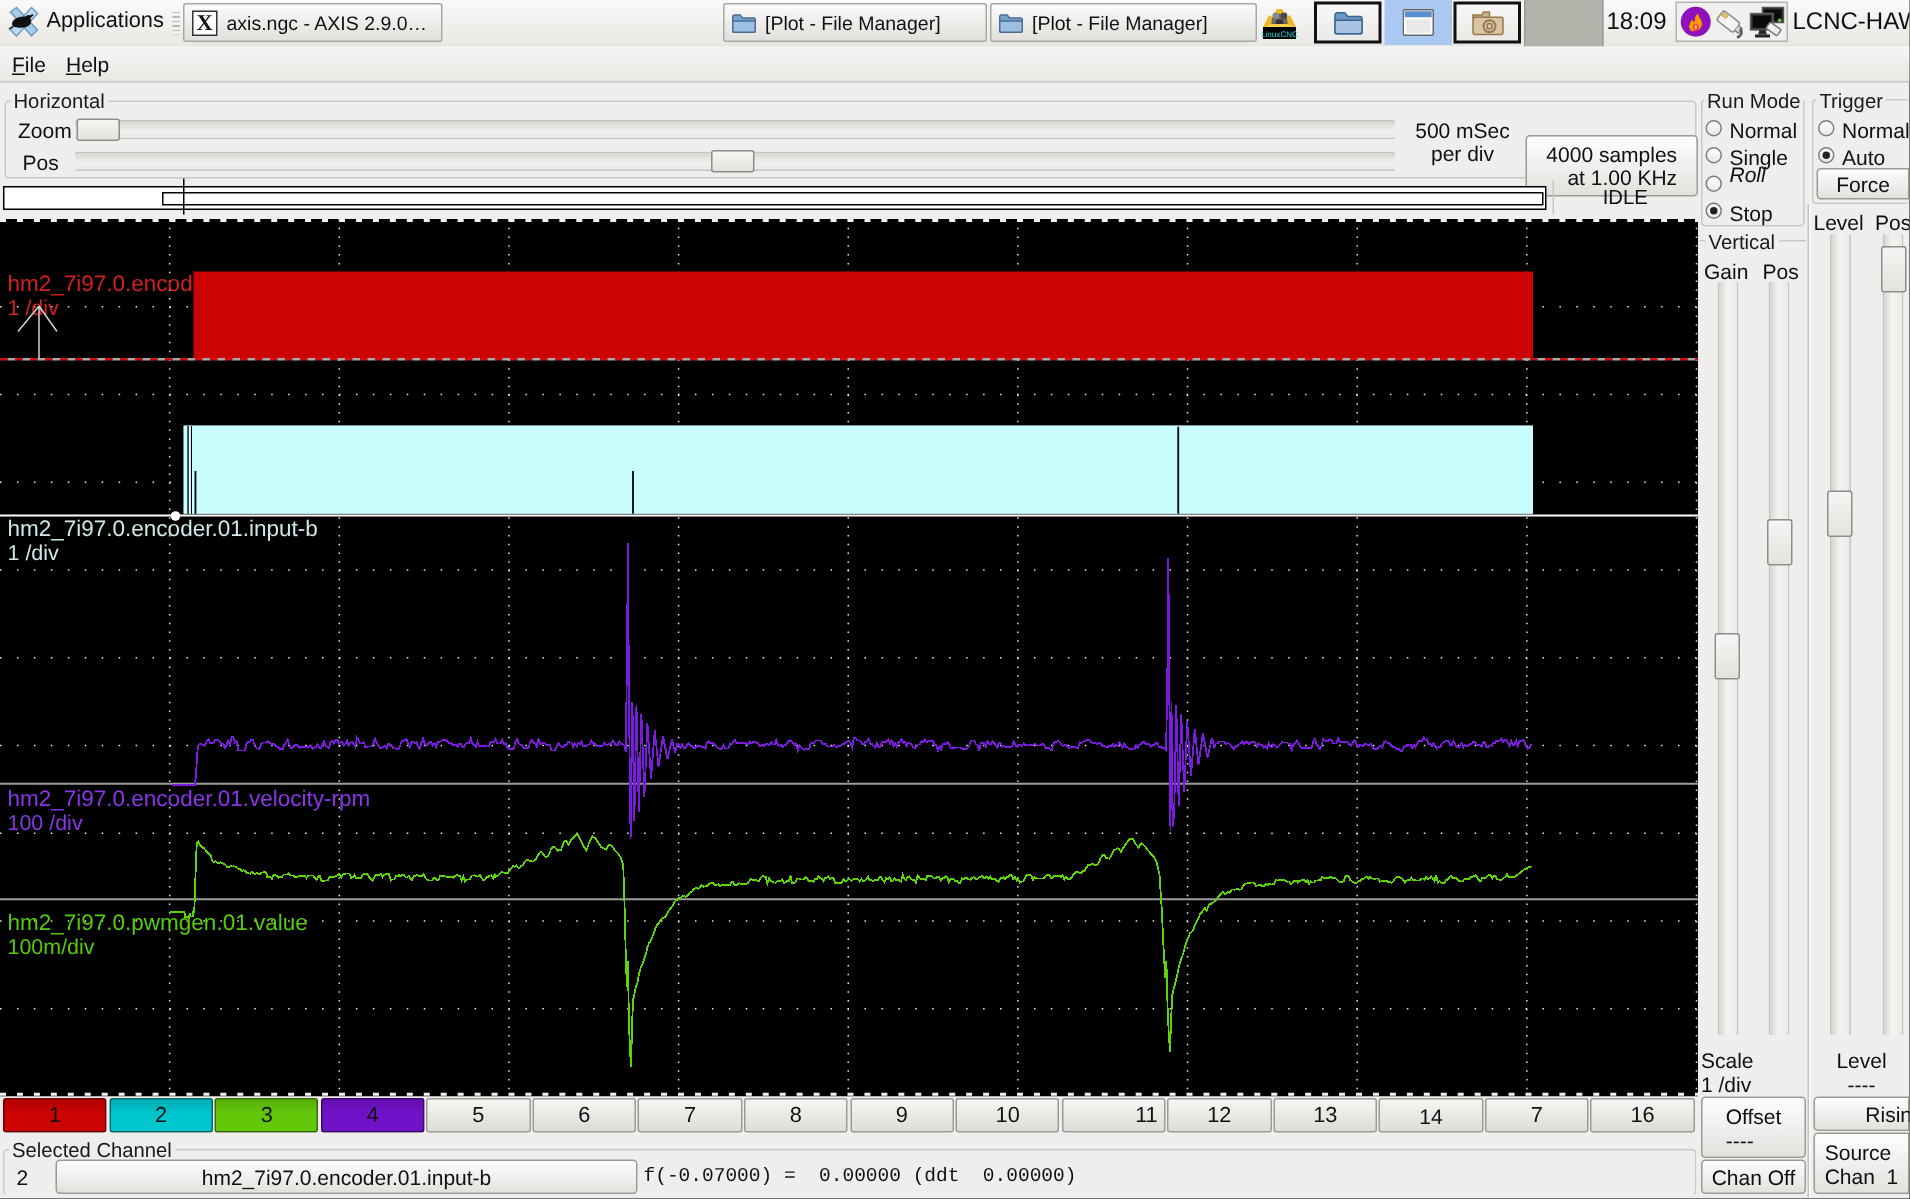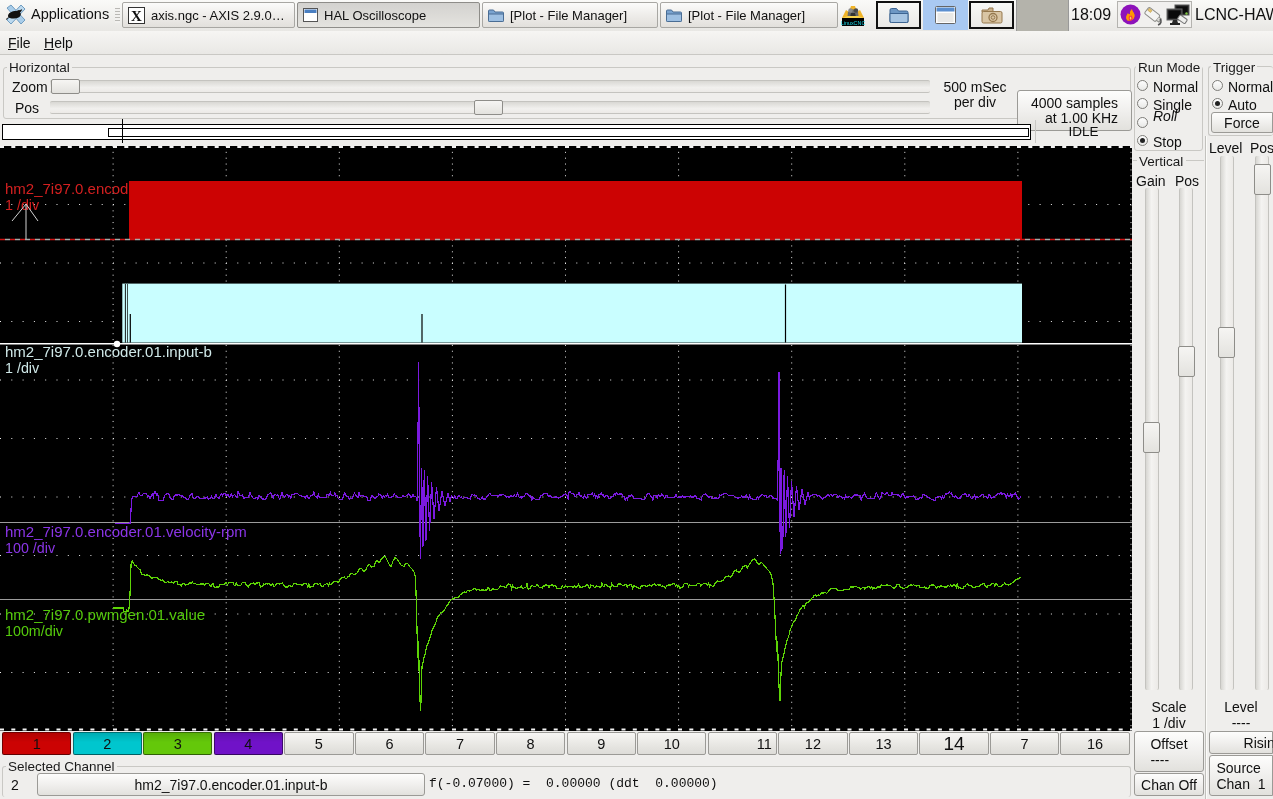--- a/index.html
+++ b/index.html
@@ -40,27 +40,20 @@
   </svg>
   <span class="abs" style="left:31px;top:6px;font-size:14.5px;">Applications</span>
 
   <div class="abs" style="left:115px;top:8px;width:5px;height:15px;
     background:repeating-linear-gradient(#b9b8b4 0 1px, #f2f1ef 1px 3px);"></div>
 
   <div class="tbbtn" style="left:122px;width:173px;">
     <span style="display:inline-block;width:17px;height:17px;border:1px solid #333;background:#fff;
       font-family:'Liberation Serif',serif;font-weight:bold;font-size:15px;line-height:16px;text-align:center;">X</span>
     <span style="margin-left:6px;">axis.ngc - AXIS 2.9.0…</span>
-  </div>
-  <div class="tbbtn" style="left:297px;width:183px;background:linear-gradient(#d3d2cf,#e4e3df);border-color:#8e8d89;">
-    <svg width="15" height="14" viewBox="0 0 15 14">
-        <rect x="0.5" y="0.5" width="14" height="13" fill="#fff" stroke="#555"></rect>
-        <rect x="1.5" y="1.5" width="12" height="3.5" fill="#4a7fc1"></rect>
-      </svg>
-    <span style="margin-left:6px;">HAL Oscilloscope</span>
   </div>
   <div class="tbbtn" style="left:482px;width:176px;">
     <svg width="16" height="13" viewBox="0 0 16 13">
         <path d="M0.5 2 a1 1 0 0 1 1-1 h4 l1.5 2 h7.5 a1 1 0 0 1 1 1 v7.5 a1 1 0 0 1 -1 1 h-13 a1 1 0 0 1 -1-1 z" fill="#7aa3cf" stroke="#4a6d94"></path>
         <path d="M0.5 5 h15 v6.5 a1 1 0 0 1 -1 1 h-13 a1 1 0 0 1 -1 -1 z" fill="#9dbfe2" stroke="#4a6d94"></path>
       </svg>
     <span style="margin-left:6px;">[Plot - File Manager]</span>
   </div>
   <div class="tbbtn" style="left:660px;width:178px;">
     <svg width="16" height="13" viewBox="0 0 16 13">
@@ -217,21 +210,21 @@
 <div class="abs" style="left:213.7px;top:732px;width:69.4px;height:23px;display:flex;align-items:center;justify-content:center;font-size:14.5px;border-radius:2px;background:linear-gradient(rgba(0,0,0,0.13), rgba(0,0,0,0) 45%), #7012c8;border:1px solid rgba(0,0,0,0.45);">4</div>
 <div class="abs" style="left:284.2px;top:732px;width:69.4px;height:23px;display:flex;align-items:center;justify-content:center;font-size:14.5px;border-radius:2px;background:linear-gradient(#f7f6f4,#e7e6e2 60%,#dddcd8);border:1px solid #9b9a96;">5</div>
 <div class="abs" style="left:354.8px;top:732px;width:69.4px;height:23px;display:flex;align-items:center;justify-content:center;font-size:14.5px;border-radius:2px;background:linear-gradient(#f7f6f4,#e7e6e2 60%,#dddcd8);border:1px solid #9b9a96;">6</div>
 <div class="abs" style="left:425.4px;top:732px;width:69.4px;height:23px;display:flex;align-items:center;justify-content:center;font-size:14.5px;border-radius:2px;background:linear-gradient(#f7f6f4,#e7e6e2 60%,#dddcd8);border:1px solid #9b9a96;">7</div>
 <div class="abs" style="left:495.9px;top:732px;width:69.4px;height:23px;display:flex;align-items:center;justify-content:center;font-size:14.5px;border-radius:2px;background:linear-gradient(#f7f6f4,#e7e6e2 60%,#dddcd8);border:1px solid #9b9a96;">8</div>
 <div class="abs" style="left:566.5px;top:732px;width:69.4px;height:23px;display:flex;align-items:center;justify-content:center;font-size:14.5px;border-radius:2px;background:linear-gradient(#f7f6f4,#e7e6e2 60%,#dddcd8);border:1px solid #9b9a96;">9</div>
 <div class="abs" style="left:637.1px;top:732px;width:69.4px;height:23px;display:flex;align-items:center;justify-content:center;font-size:14.5px;border-radius:2px;background:linear-gradient(#f7f6f4,#e7e6e2 60%,#dddcd8);border:1px solid #9b9a96;">10</div>
 <div class="abs" style="left:707.6px;top:732px;width:69.4px;height:23px;display:flex;align-items:center;justify-content:center;font-size:14.5px;border-radius:2px;background:linear-gradient(#f7f6f4,#e7e6e2 60%,#dddcd8);border:1px solid #9b9a96;padding-left:44px;">11</div>
 <div class="abs" style="left:778.2px;top:732px;width:69.4px;height:23px;display:flex;align-items:center;justify-content:center;font-size:14.5px;border-radius:2px;background:linear-gradient(#f7f6f4,#e7e6e2 60%,#dddcd8);border:1px solid #9b9a96;">12</div>
 <div class="abs" style="left:848.8px;top:732px;width:69.4px;height:23px;display:flex;align-items:center;justify-content:center;font-size:14.5px;border-radius:2px;background:linear-gradient(#f7f6f4,#e7e6e2 60%,#dddcd8);border:1px solid #9b9a96;">13</div>
-<div class="abs" style="left:919.3px;top:732px;width:69.4px;height:23px;display:flex;align-items:center;justify-content:center;font-size:19px;border-radius:2px;background:linear-gradient(#f7f6f4,#e7e6e2 60%,#dddcd8);border:1px solid #9b9a96;">14</div>
+<div class="abs" style="left:919.3px;top:732px;width:69.4px;height:23px;display:flex;align-items:center;justify-content:center;font-size:14px;border-radius:2px;background:linear-gradient(#f7f6f4,#e7e6e2 60%,#dddcd8);border:1px solid #9b9a96;">14</div>
 <div class="abs" style="left:989.9px;top:732px;width:69.4px;height:23px;display:flex;align-items:center;justify-content:center;font-size:14.5px;border-radius:2px;background:linear-gradient(#f7f6f4,#e7e6e2 60%,#dddcd8);border:1px solid #9b9a96;">7</div>
 <div class="abs" style="left:1060.4px;top:732px;width:69.4px;height:23px;display:flex;align-items:center;justify-content:center;font-size:14.5px;border-radius:2px;background:linear-gradient(#f7f6f4,#e7e6e2 60%,#dddcd8);border:1px solid #9b9a96;">16</div>
 
 <div class="abs" style="left:2px;top:766px;width:1129px;height:31px;border:1px solid #c9c8c4;border-radius:3px;border-bottom:0;"></div>
 <span class="fslabel" style="left:6px;top:759px;">Selected Channel</span>
 <span class="abs" style="left:11px;top:777px;">2</span>
 <div class="btn" style="left:37px;top:773px;width:388px;height:23px;">hm2_7i97.0.encoder.01.input-b</div>
 <span class="abs" style="left:429px;top:776px;font-family:'Liberation Mono',monospace;font-size:13px;">f(-0.07000) =&nbsp; 0.00000 (ddt&nbsp; 0.00000)</span>
 
 <div class="abs" style="left:1134px;top:66px;width:69px;height:85px;border:1px solid #c9c8c4;border-radius:3px;"></div>
@@ -265,18 +258,18 @@
 
 <div class="abs" style="left:1205px;top:136px;width:1px;height:663px;background:#c2c1bd;"></div>
 <div class="abs" style="left:1206px;top:136px;width:1px;height:663px;background:#fbfbf9;"></div>
 <span class="abs" style="left:1209px;top:140px;">Level</span>
 <span class="abs" style="left:1250px;top:140px;">Pos</span>
 <div class="vtrough" style="left:1220px;top:156px;height:534px;"></div>
 <div class="vtrough" style="left:1255px;top:156px;height:534px;"></div>
 <div class="vhandle" style="left:1218px;top:327px;"></div>
 <div class="vhandle" style="left:1254px;top:164px;"></div>
 
-<div class="abs" style="left:1134px;top:699px;width:70px;text-align:center;">Scale<br>1 /div</div>
+<div class="abs" style="left:1134px;top:699px;width:70px;text-align:left;">Scale<br>1 /div</div>
 <div class="btn" style="left:1134px;top:731px;width:70px;height:41px;flex-direction:column;line-height:16px;">Offset<br>----</div>
 <div class="btn" style="left:1134px;top:773px;width:70px;height:23px;">Chan Off</div>
 <div class="abs" style="left:1209px;top:699px;width:64px;text-align:center;">Level<br>----</div>
 <div class="btn" style="left:1209px;top:731px;width:64px;height:23px;border-radius:3px 0 0 3px;padding-left:44px;">Rising</div>
 <div class="btn" style="left:1209px;top:755px;width:64px;height:41px;flex-direction:column;line-height:16px;border-radius:3px 0 0 3px;">Source<br>Chan&nbsp; 1</div>
 
 </body></html>

